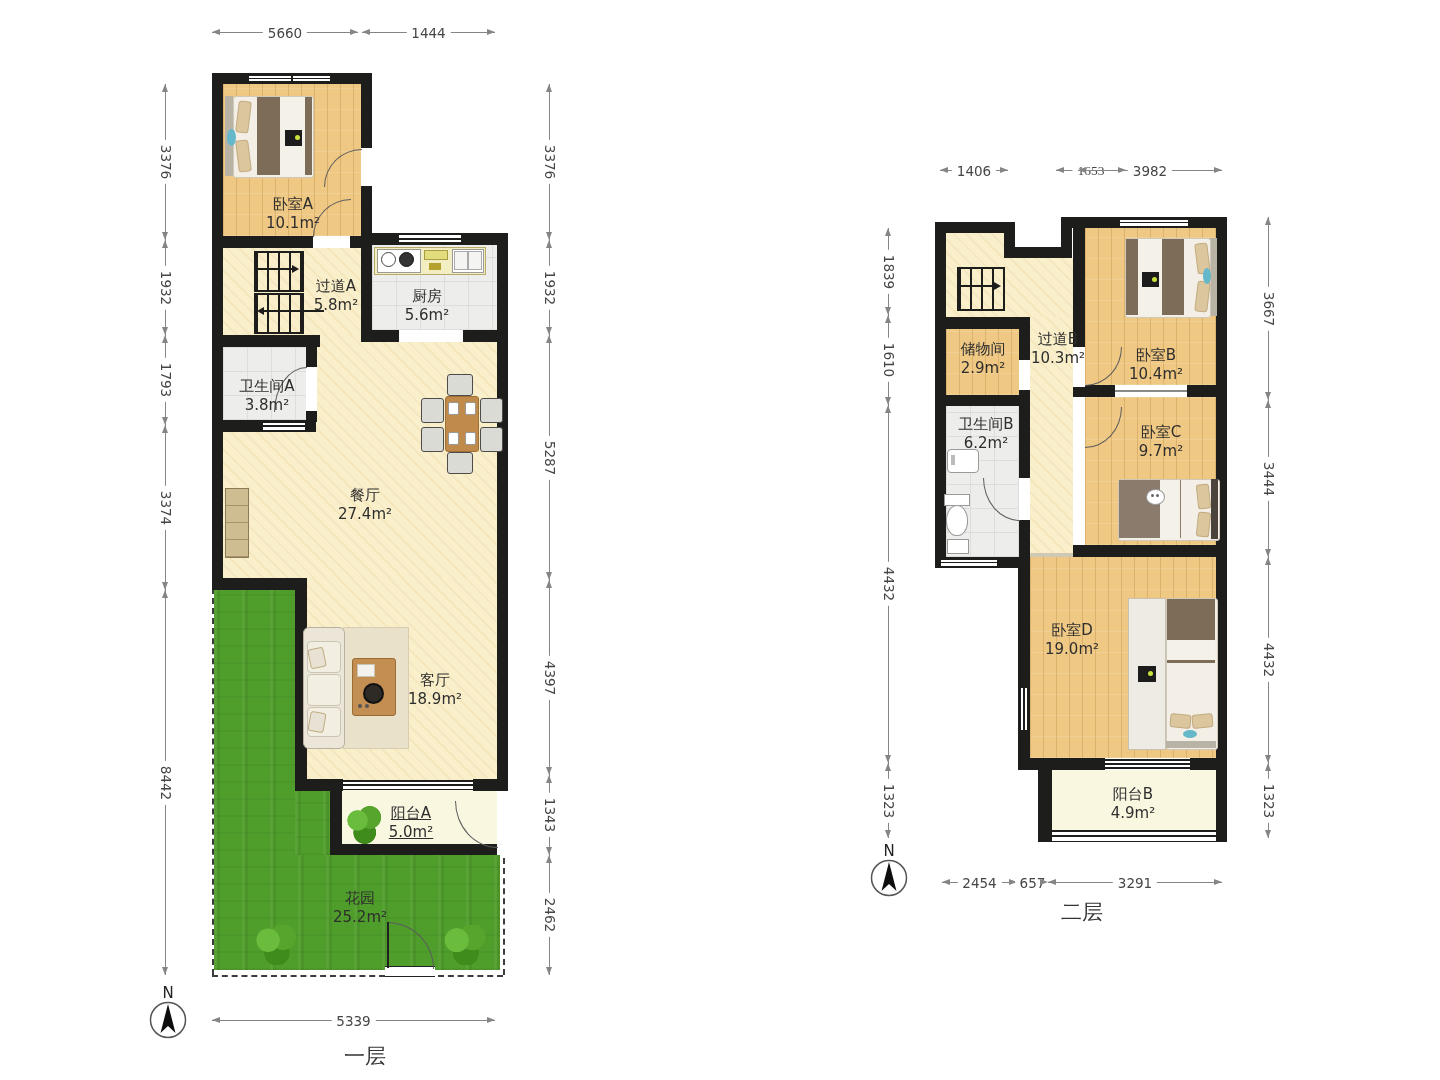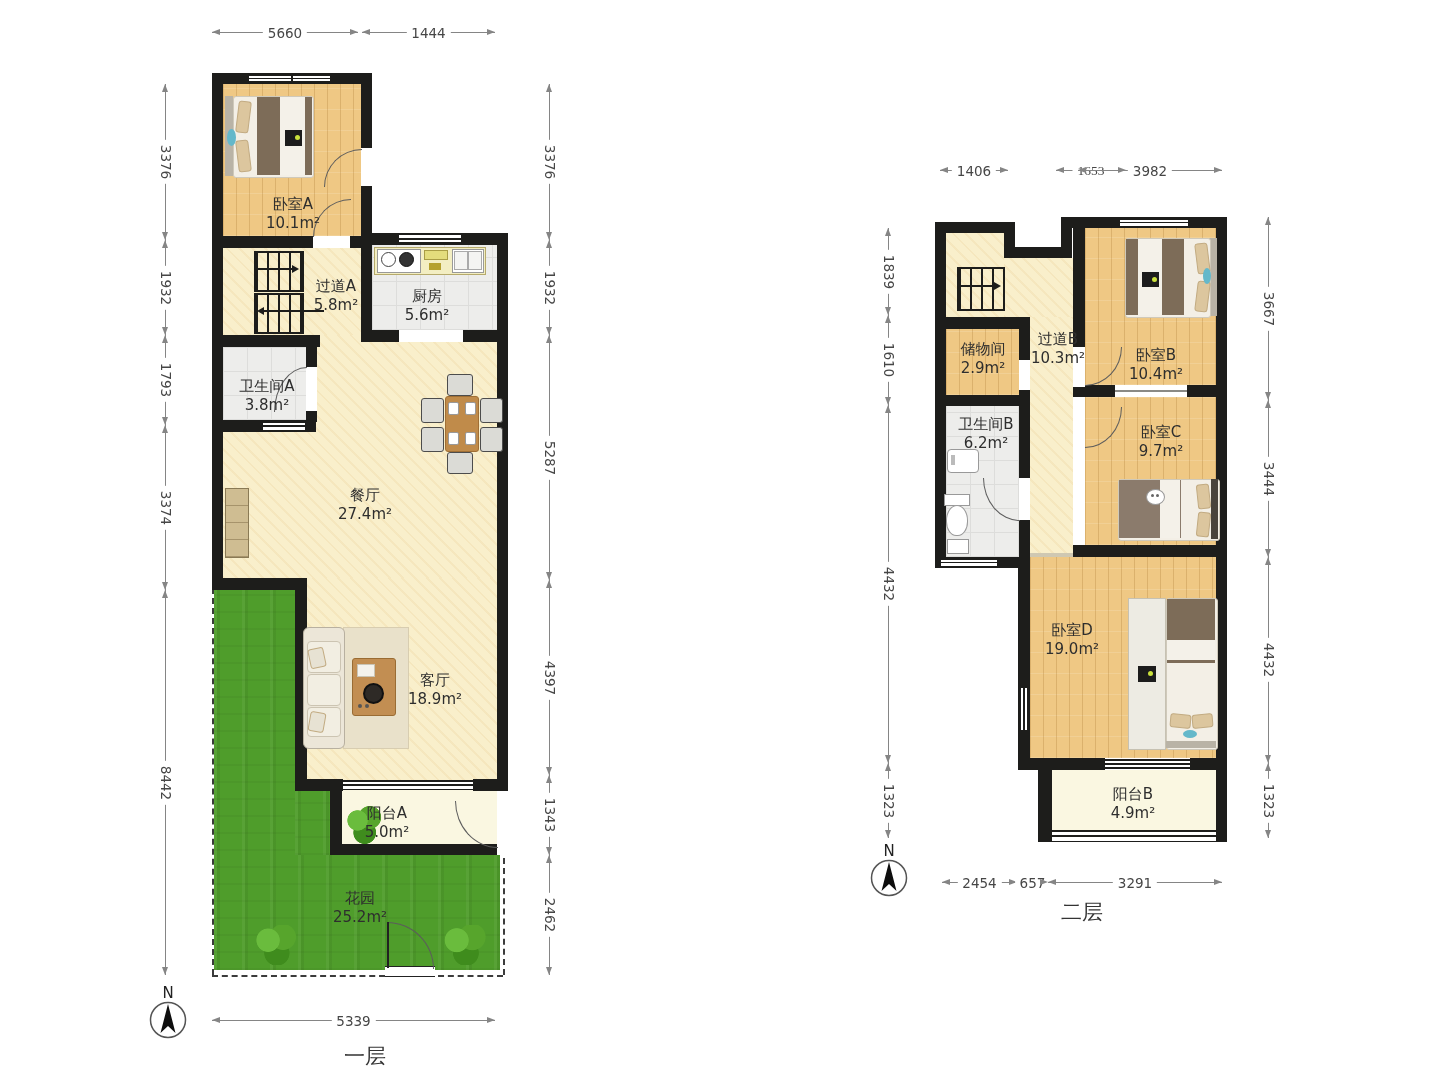--- a/index.html
+++ b/index.html
@@ -223,21 +223,21 @@
     <span>3.8m²</span>
   </div>
   <div class="rlabel" style="left:365px;top:486px;">
     <span>餐厅</span>
     <span>27.4m²</span>
   </div>
   <div class="rlabel" style="left:435px;top:671px;">
     <span>客厅</span>
     <span>18.9m²</span>
   </div>
-  <div class="rlabel" style="left:387px;top:804px;">
+  <div class="rlabel" style="left:411px;top:804px;text-decoration:underline;">
     <span>阳台A</span>
     <span>5.0m²</span>
   </div>
   <div class="rlabel" style="left:360px;top:889px;">
     <span>花园</span>
     <span>25.2m²</span>
   </div>
 
   <div class="dim dim-h" style="left:212px;top:32px;width:146px;">
       <span>5660</span>

